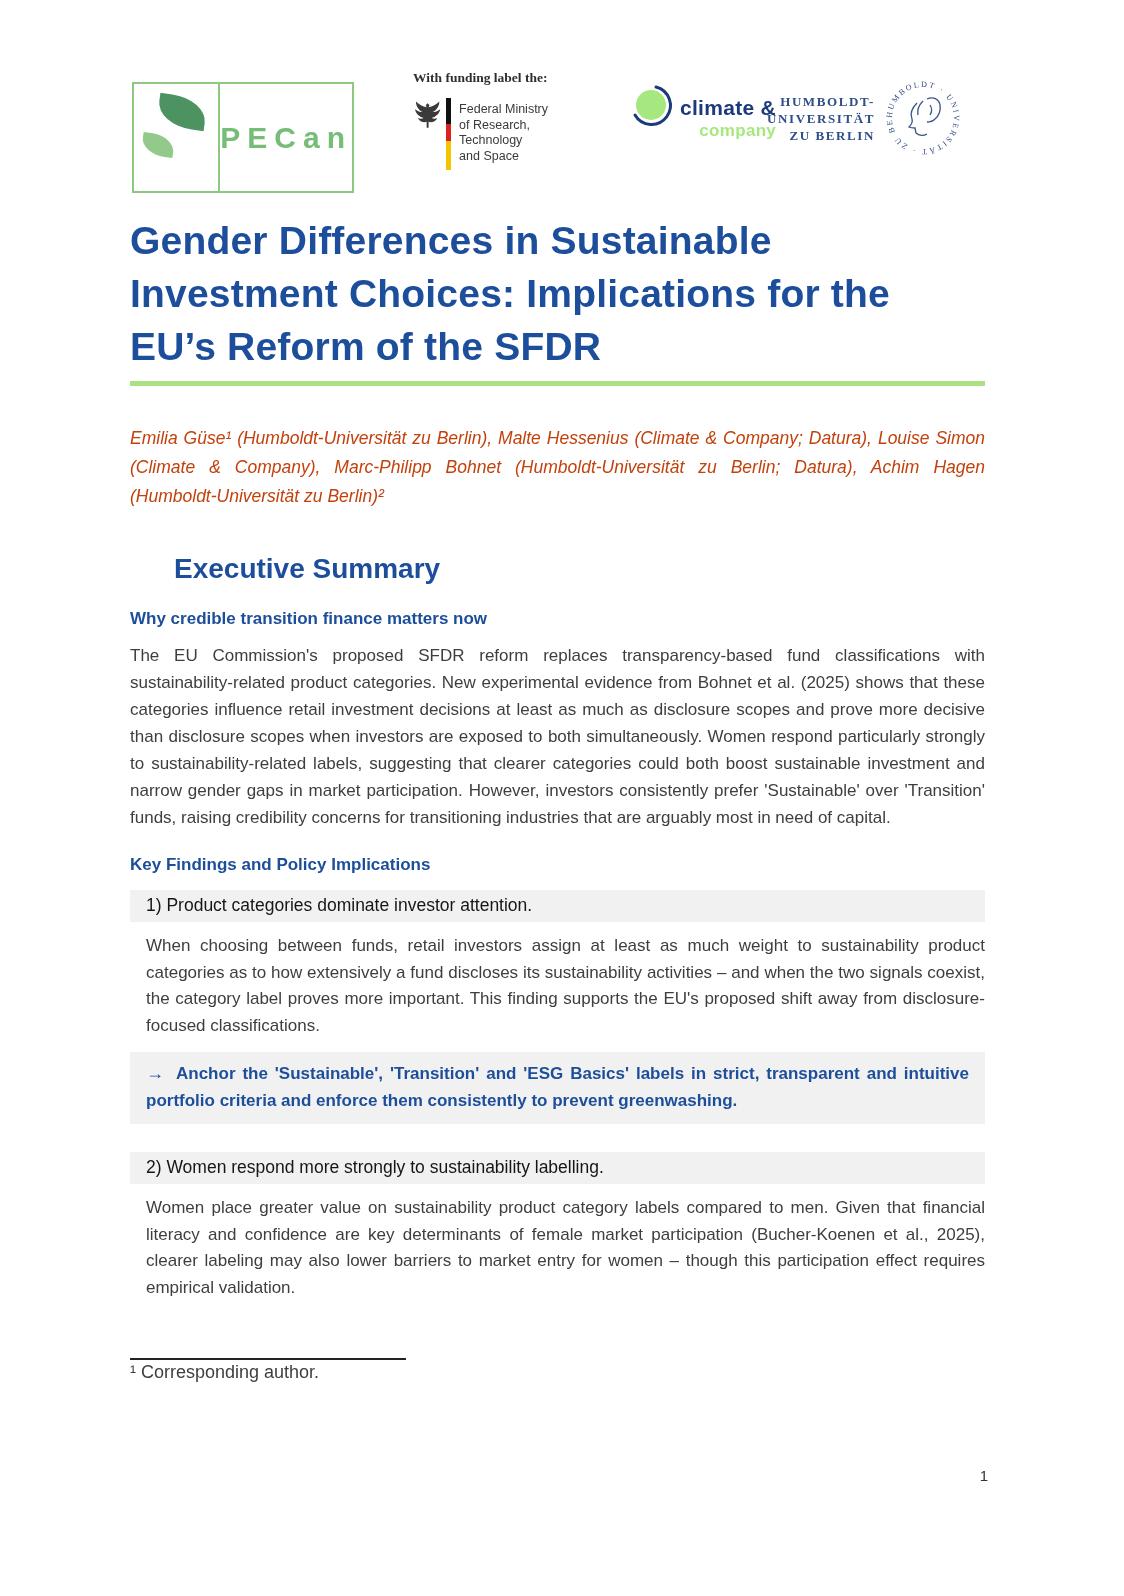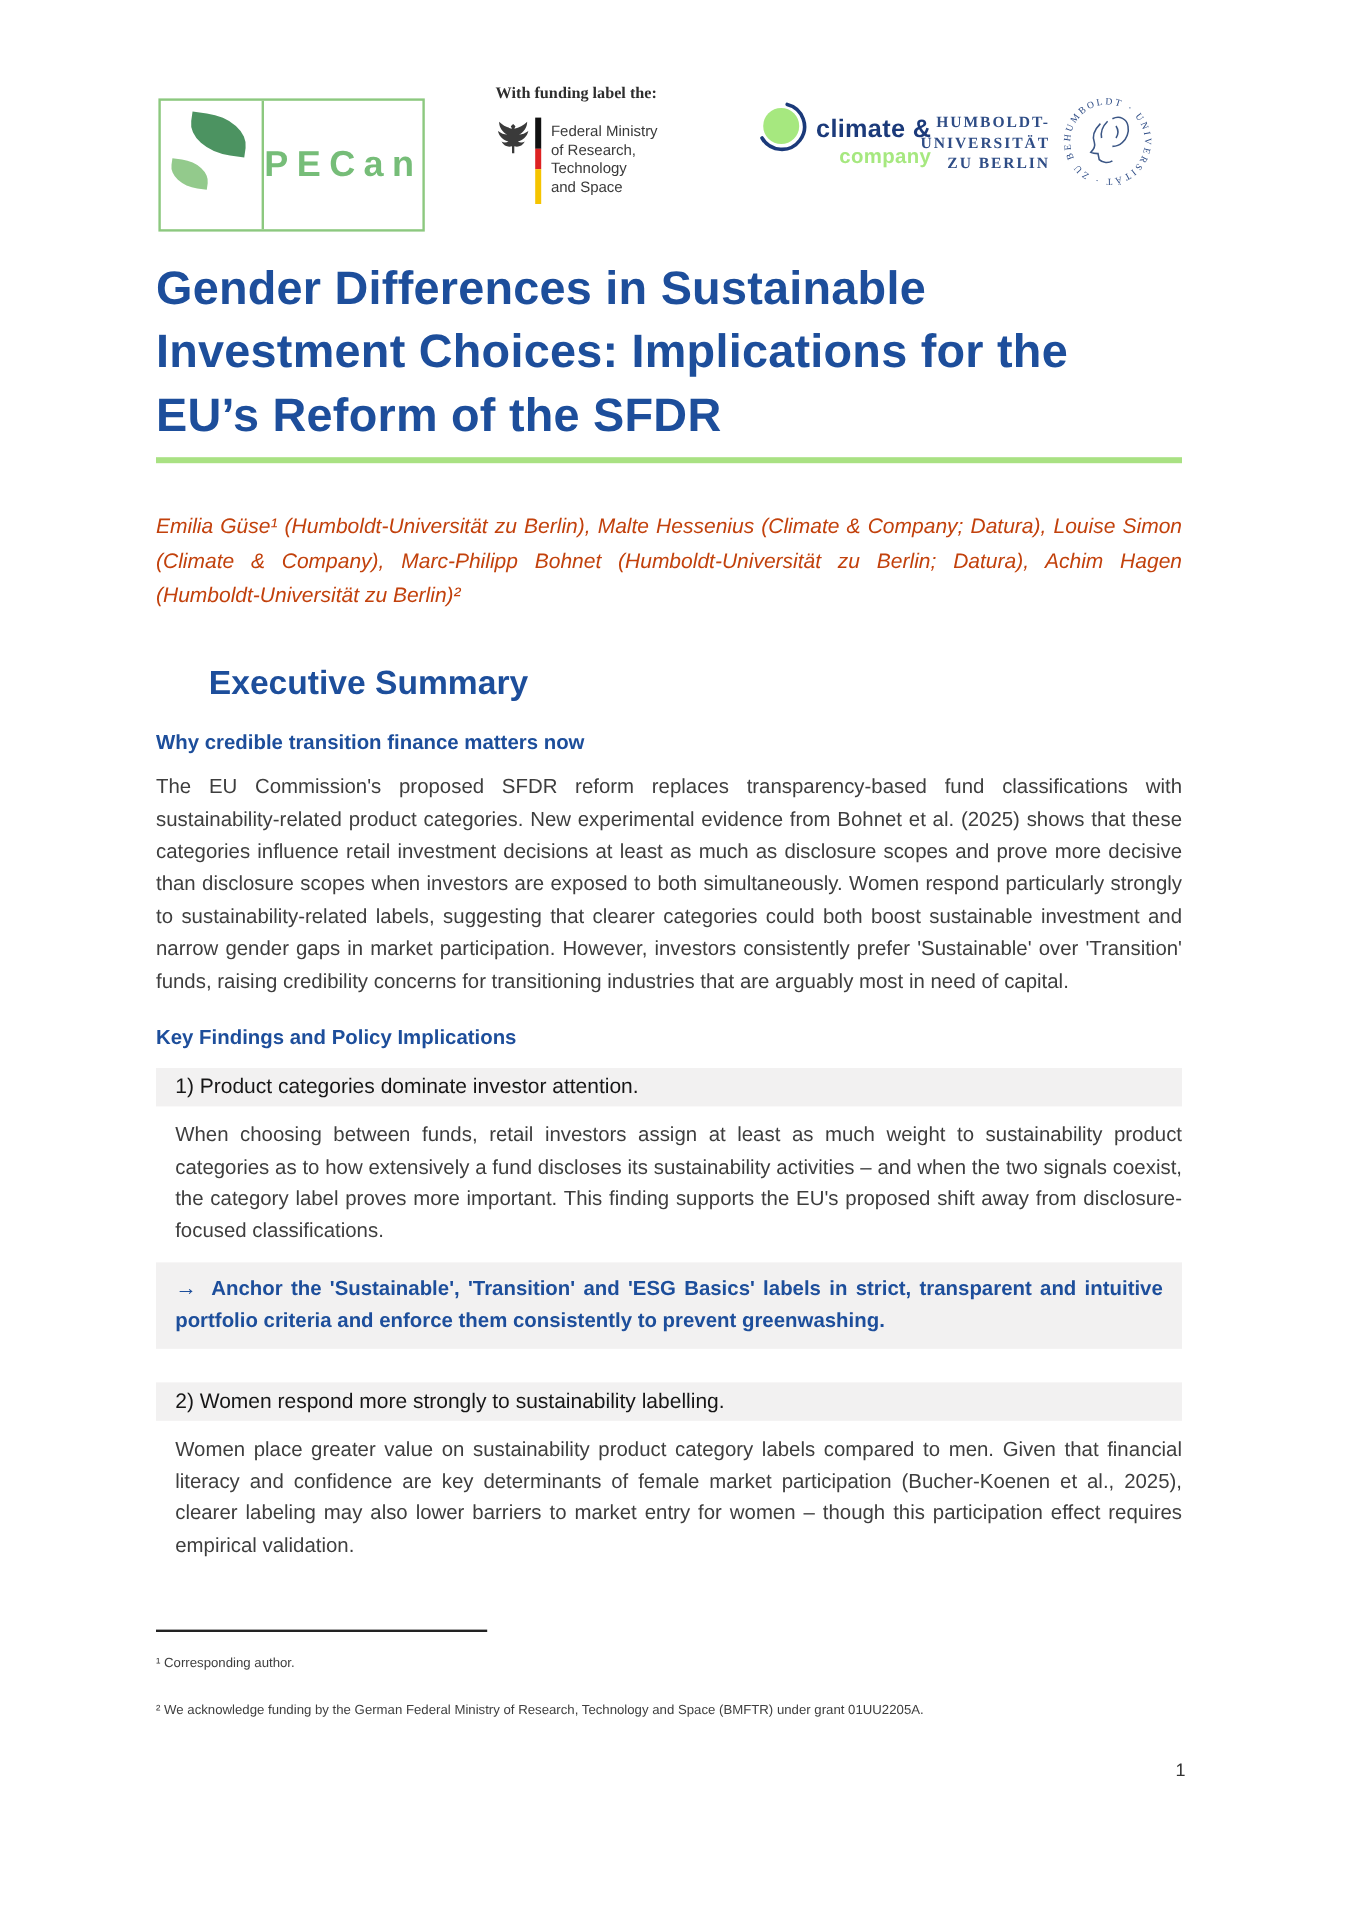--- a/index.html
+++ b/index.html
@@ -145,22 +145,21 @@
   }
   .recommendation .arrow { font-weight: normal; margin-right: 12px; font-size: 18px; }
   .finding-2 { margin-top: 28px; }
 
   
   .footnote-divider {
     margin-top: 57px;
     width: 276px; border-top: 2px solid #222;
   }
   .footnote {
-    margin-top: 14px;
-    font-size: 11px; line-height: 25px;
+    font-size: 18px; line-height: 25px;
     color: var(--body_text, #3e3e3e);
     text-align: justify;
   }
 
   .page-number {
     position: absolute; right: 136px; bottom: 112px;
     font-size: 15px; color: #333;
   }
 </style>
 </head>
@@ -252,16 +251,15 @@
   <p class="finding-par">When choosing between funds, retail investors assign at least as much weight to sustainability product categories as to how extensively a fund discloses its sustainability activities – and when the two signals coexist, the category label proves more important. This finding supports the EU's proposed shift away from disclosure-focused classifications.</p>
   <div class="recommendation">
     <span class="arrow">→</span><span>Anchor the 'Sustainable', 'Transition' and 'ESG Basics' labels in strict, transparent and intuitive portfolio criteria and enforce them consistently to prevent greenwashing.</span>
   </div>
 
   <div class="finding-header finding-2">2) Women respond more strongly to sustainability labelling.</div>
   <p class="finding-par">Women place greater value on sustainability product category labels compared to men. Given that financial literacy and confidence are key determinants of female market participation (Bucher-Koenen et al., 2025), clearer labeling may also lower barriers to market entry for women – though this participation effect requires empirical validation.</p>
 
   <div class="footnote-divider"></div>
   <p class="footnote">¹ Corresponding author.</p>
-  <p class="footnote">² We acknowledge funding by the German Federal Ministry of Research, Technology and Space (BMFTR) under grant 01UU2205A.</p>
 
   <div class="page-number">1</div>
 </div>
 
 </body></html>

